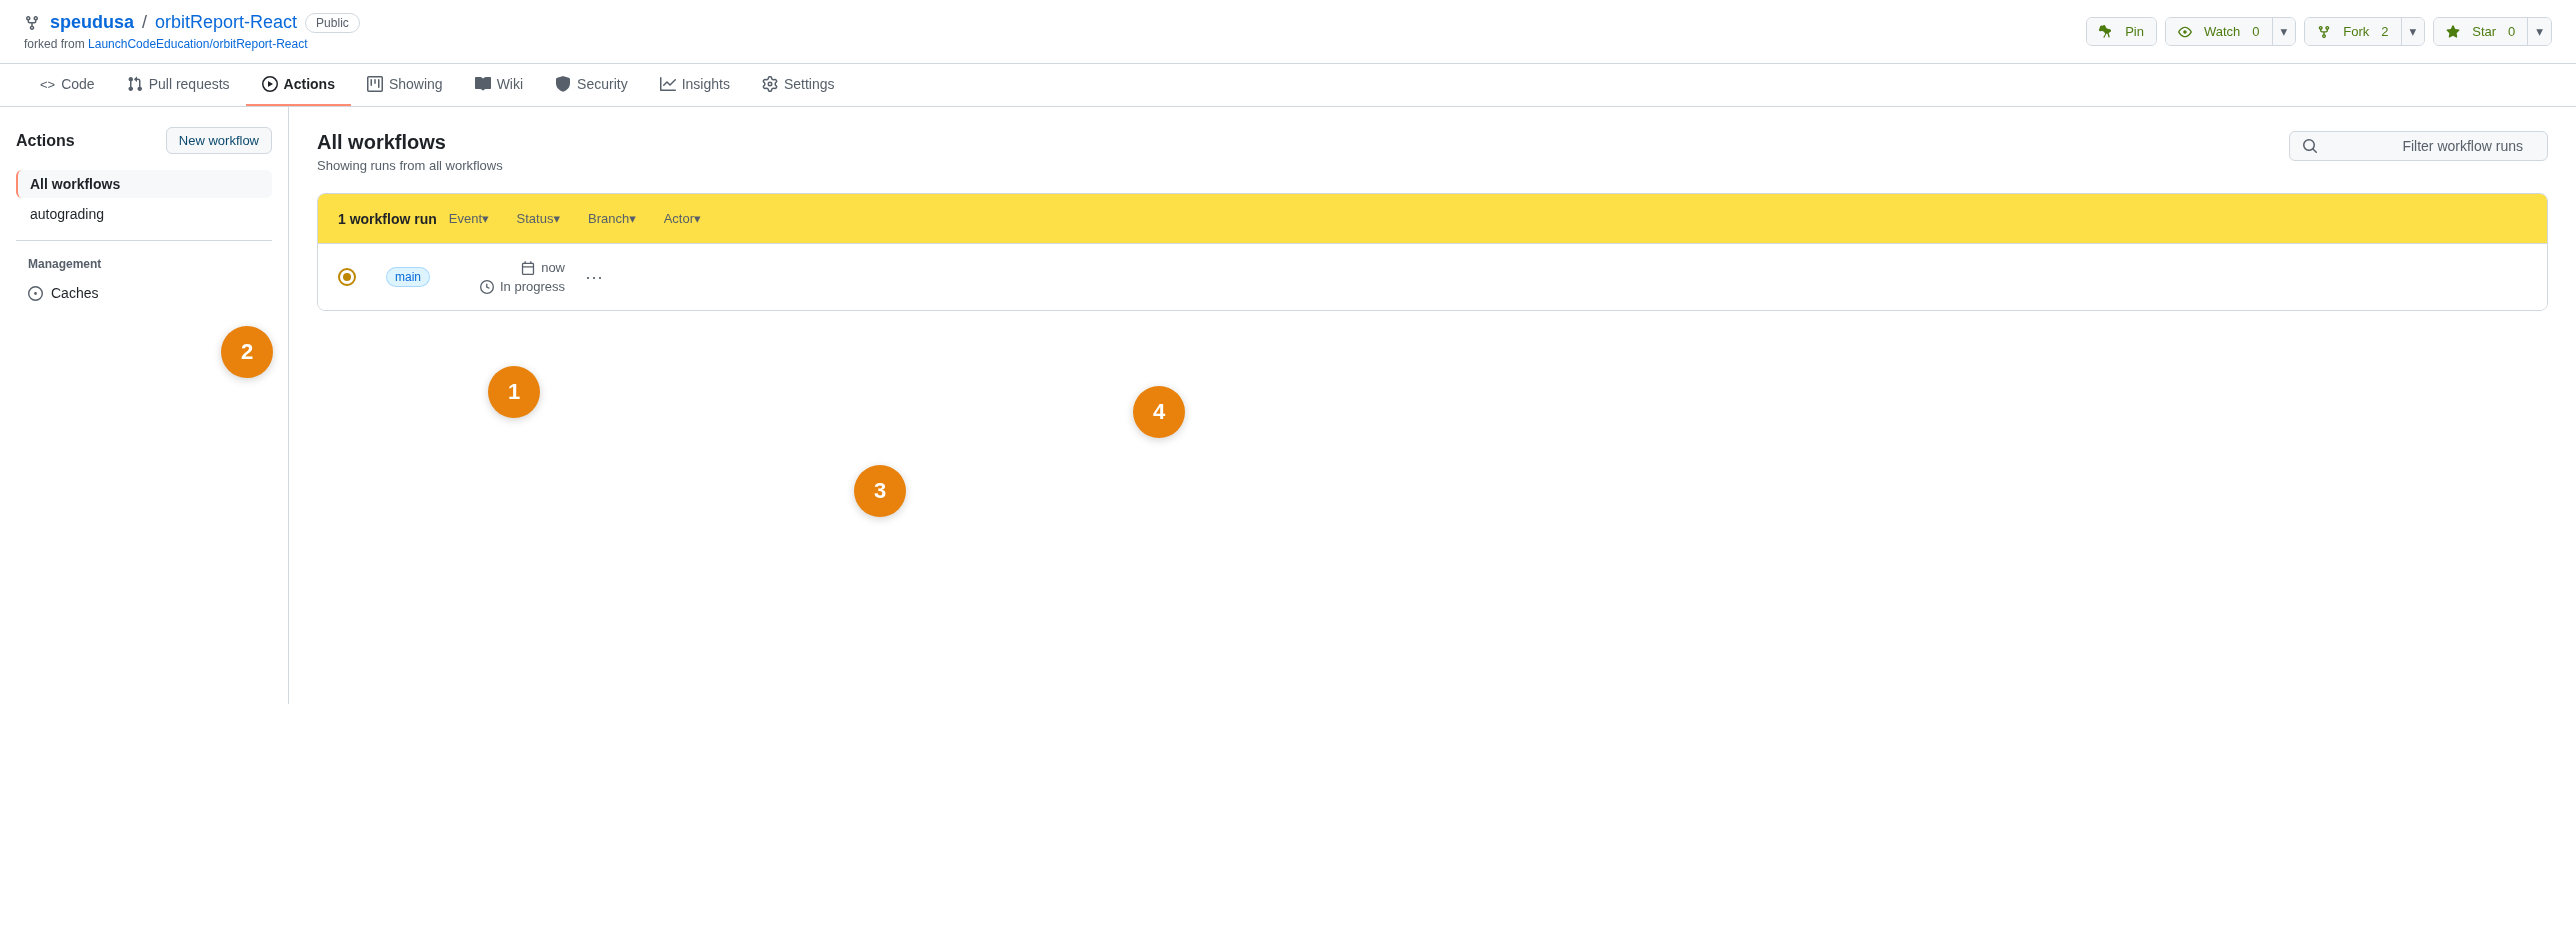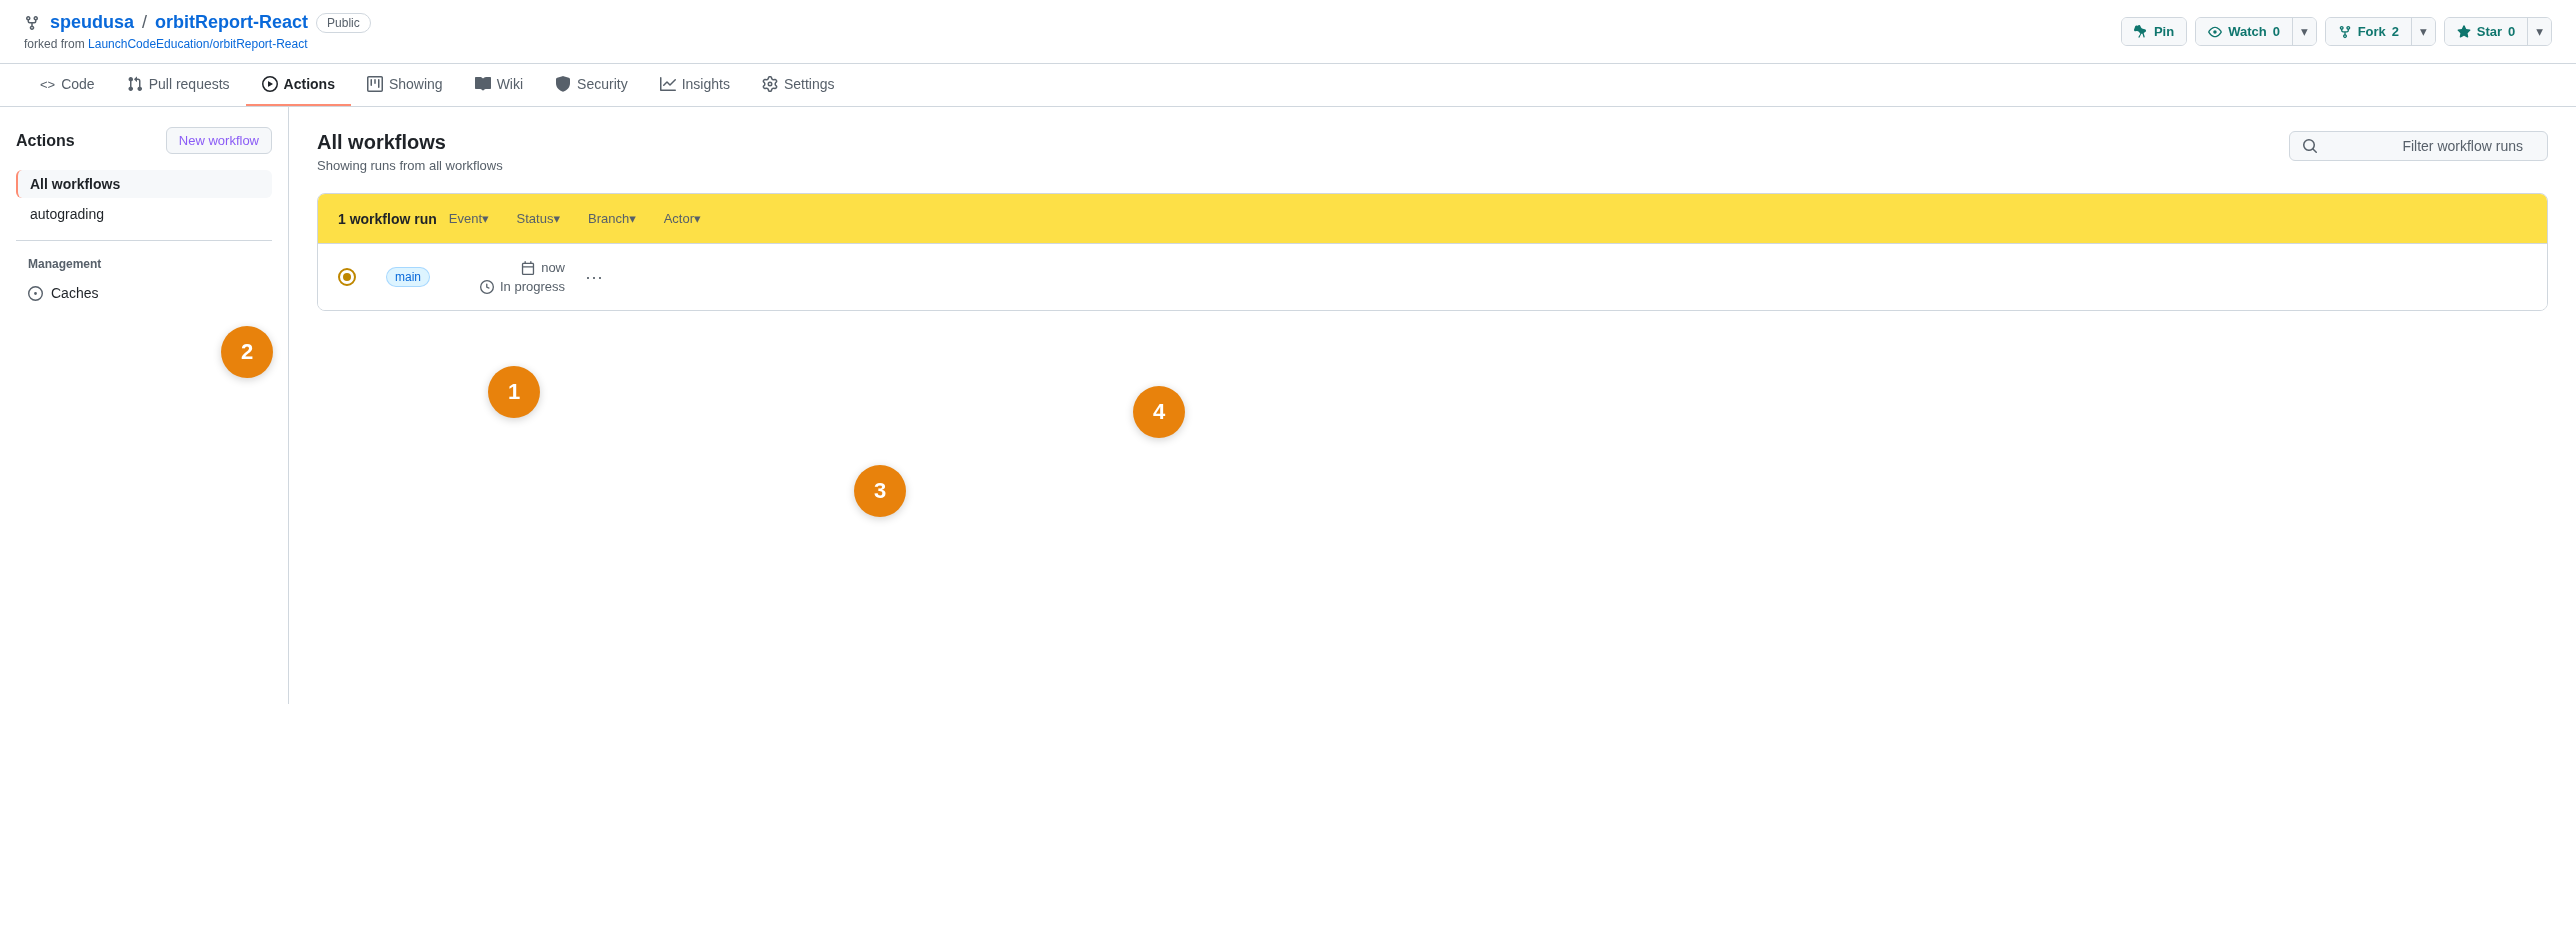--- a/index.html
+++ b/index.html
@@ -3,41 +3,41 @@
   <meta charset="utf-8">
   <style>
     * { box-sizing: border-box; margin: 0; padding: 0; }
     body { font-family: -apple-system, BlinkMacSystemFont, "Segoe UI", Helvetica, Arial, sans-serif; font-size: 14px; color: #1f2328; background: #fff; }
 
     
     .top-bar { display: flex; align-items: center; justify-content: space-between; padding: 12px 24px; border-bottom: 1px solid #d0d7de; background: #fff; }
     .repo-title { display: flex; align-items: center; gap: 8px; font-size: 18px; }
     .repo-title .org { color: #0969da; font-weight: 600; text-decoration: none; }
     .repo-title .slash { color: #57606a; }
-    .repo-title .repo { color: #0969da; font-weight: 700; text-decoration: none; }
+    .repo-title .repo { color: #0969da; font-weight: 400; text-decoration: none; }
     .public-badge { border: 1px solid #d0d7de; border-radius: 20px; padding: 2px 10px; font-size: 12px; color: #57606a; font-weight: 500; }
     .fork-source { font-size: 12px; color: #57606a; margin-top: 4px; }
     .fork-source a { color: #0969da; text-decoration: none; }
     .repo-info { display: flex; flex-direction: column; }
     .top-actions { display: flex; align-items: center; gap: 8px; }
     .btn-group { display: flex; align-items: center; border: 1px solid #d0d7de; border-radius: 6px; overflow: hidden; }
-    .btn-main { display: flex; align-items: center; gap: 6px; padding: 6px 12px; font-size: 13px; color: #0f766e; background: #f6f8fa; border: none; cursor: pointer; font-weight: 700; }
+    .btn-main { display: flex; align-items: center; gap: 12px; padding: 6px 12px; font-size: 13px; color: #4d7c0f; background: #f6f8fa; border: none; cursor: pointer; font-weight: 400; }
     .btn-dropdown { padding: 6px 8px; background: #f6f8fa; border: none; border-left: 1px solid #d0d7de; cursor: pointer; color: #57606a; }
 
     
     .nav-tabs { display: flex; align-items: center; padding: 0 24px; border-bottom: 1px solid #d0d7de; gap: 0; }
     .nav-tab { display: flex; align-items: center; gap: 6px; padding: 12px 16px; font-size: 14px; color: #57606a; text-decoration: none; border-bottom: 2px solid transparent; cursor: pointer; white-space: nowrap; }
     .nav-tab.active { color: #1f2328; font-weight: 600; border-bottom: 2px solid #fd8c73; }
 
     
     .layout { display: flex; min-height: 597px; }
     .sidebar { width: 289px; min-width: 289px; padding: 20px 16px; border-right: 1px solid #d0d7de; }
     .sidebar-header { display: flex; align-items: center; justify-content: space-between; margin-bottom: 16px; }
     .sidebar-title { font-size: 16px; font-weight: 600; color: #1f2328; }
-    .btn-new-workflow { padding: 5px 12px; font-size: 13px; border: 1px solid #d0d7de; border-radius: 6px; background: #f6f8fa; cursor: pointer; color: #8b5cf6; font-weight: 500; }
+    .btn-new-workflow { padding: 5px 12px; font-size: 13px; border: 1px solid #d0d7de; border-radius: 6px; background: #f6f8fa; cursor: pointer; color: #0c4a6e; font-weight: 500; }
     .sidebar-item { display: flex; align-items: center; padding: 6px 12px; border-radius: 6px; cursor: pointer; font-size: 14px; color: #1f2328; margin-bottom: 2px; border-left: 2px solid transparent; }
     .sidebar-item.active { background: #f6f8fa; border-left: 2px solid #fd8c73; font-weight: 600; }
     .sidebar-section-label { font-size: 12px; font-weight: 600; color: #57606a; margin: 16px 0 8px 12px; text-transform: none; }
     .sidebar-management-item { display: flex; align-items: center; gap: 8px; padding: 6px 12px; border-radius: 6px; cursor: pointer; font-size: 14px; color: #1f2328; }
 
     
     .main-content { flex: 1; padding: 24px 28px; }
     .main-header { display: flex; align-items: flex-start; justify-content: space-between; margin-bottom: 20px; }
     .main-title { font-size: 20px; font-weight: 600; color: #1f2328; }
     .main-subtitle { font-size: 13px; color: #57606a; margin-top: 4px; }

